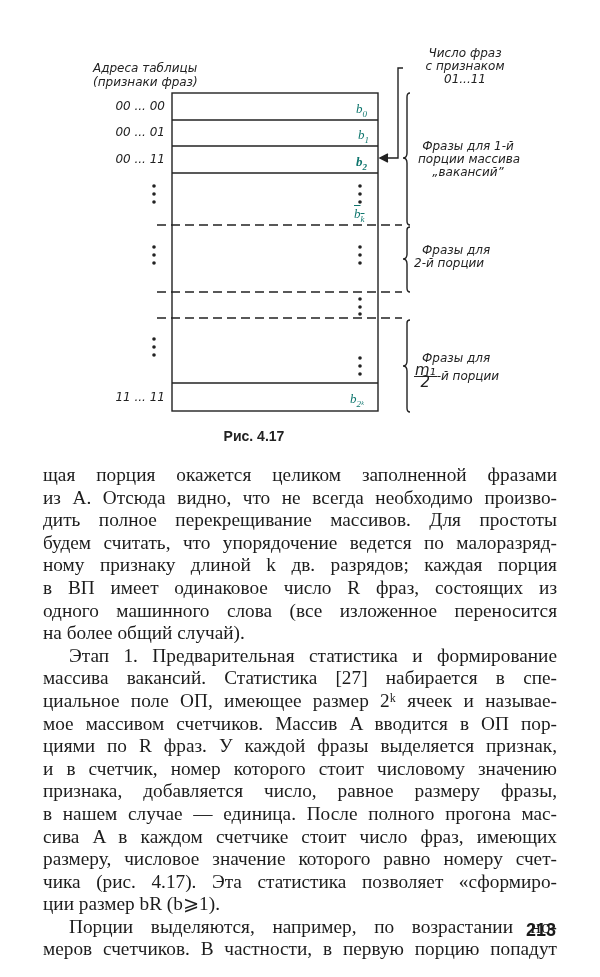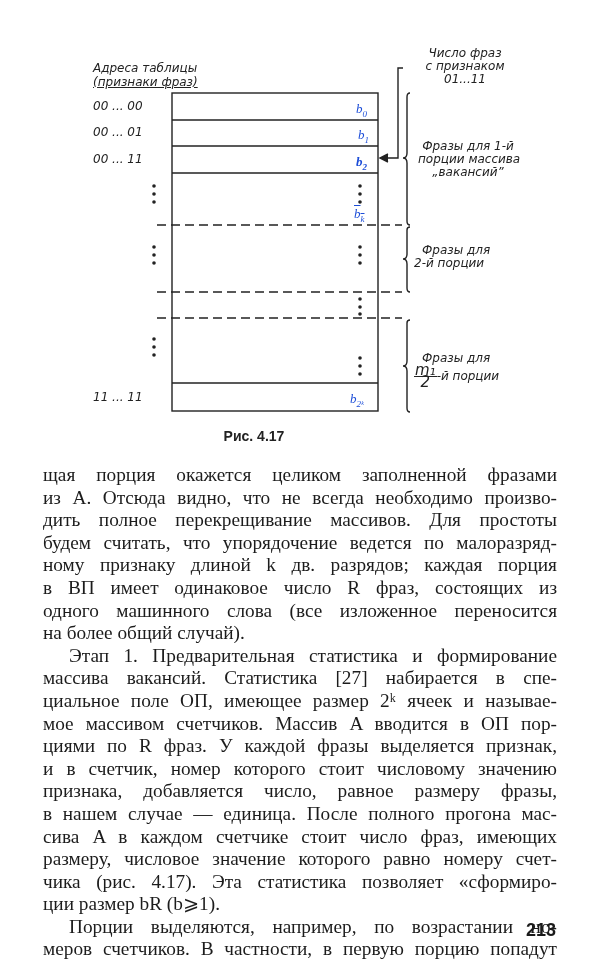--- a/index.html
+++ b/index.html
@@ -1,20 +1,20 @@
 <!DOCTYPE html>
 <html><head>
 <meta charset="utf-8">
 <style>
   html, body { margin: 0; padding: 0; background: #ffffff; }
   body { width: 600px; height: 977px; position: relative; overflow: hidden; color: #1a1a1a; font-family: "Liberation Serif", serif; }
   .fig { position: absolute; left: 0; top: 0; width: 600px; height: 460px; }
   .lbl { position: absolute; font-family: "DejaVu Sans", sans-serif; font-style: italic; font-size: 12px; line-height: 13px; color: #222; white-space: nowrap; }
-  .addr { position: absolute; font-family: "DejaVu Sans", sans-serif; font-style: italic; font-size: 12px; color: #222; white-space: nowrap; text-align: left; width: 72px; }
-  .bsym { position: absolute; font-family: "Liberation Serif", serif; font-style: italic; font-size: 13px; color: #1d4ed8; }
+  .addr { position: absolute; font-family: "DejaVu Sans", sans-serif; font-style: italic; font-size: 12px; color: #222; white-space: nowrap; text-align: right; width: 72px; }
+  .bsym { position: absolute; font-family: "Liberation Serif", serif; font-style: italic; font-size: 13px; color: #0f766e; }
   .bsym sub { font-size: 9px; }
   .center { text-align: center; }
   .caption { position: absolute; left: 0; width: 508px; top: 428px; text-align: center; font-family: "Liberation Sans", sans-serif; font-weight: bold; font-size: 14px; color: #222; }
   .text { position: absolute; left: 43px; width: 514px; top: 464px; font-family: "Liberation Serif", serif; font-size: 19.3px; line-height: 22.6px; text-align: justify; color: #1c1c1c; }
   .line { display: block; text-align: justify; text-align-last: justify; height: 22.6px; white-space: nowrap; overflow: visible; }
   .line.last { text-align-last: left; }
   .pagenum { position: absolute; right: 44px; top: 920px; font-family: "Liberation Sans", sans-serif; font-weight: bold; font-size: 18px; color: #1a1a1a; }
   .frac { display: inline-block; vertical-align: middle; text-align: center; font-size: 15px; line-height: 11px; }
   .frac .num { display: block; border-bottom: 1px solid #222; padding: 0 1px; }
   .frac .den { display: block; }
@@ -66,21 +66,21 @@
       <circle cx="360" cy="299" r="1.8"></circle>
         <circle cx="360" cy="307" r="1.8"></circle>
         <circle cx="360" cy="314" r="1.8"></circle>
       <circle cx="360" cy="358" r="1.8"></circle>
         <circle cx="360" cy="366" r="1.8"></circle>
         <circle cx="360" cy="374" r="1.8"></circle>
     </g>
   </svg>
 
   <div class="lbl" style="left:93px;top:62px;">Адреса таблицы</div>
-  <div class="lbl" style="left:93px;top:76px;text-decoration:underline;">(признаки фраз)</div>
+  <div class="lbl" style="left:93px;top:76px;">(признаки фраз)</div>
 
   <div class="addr" style="left:93px;top:99px;">00 ... 00</div>
   <div class="addr" style="left:93px;top:125px;">00 ... 01</div>
   <div class="addr" style="left:93px;top:152px;">00 ... 11</div>
   <div class="addr" style="left:93px;top:390px;">11 ... 11</div>
 
   <div class="bsym" style="left:356px;top:101px;"><span>b</span><sub>0</sub></div>
   <div class="bsym" style="left:358px;top:127px;"><span>b</span><sub>1</sub></div>
   <div class="bsym" style="left:356px;top:154px;font-weight:bold;"><span>b</span><sub>2</sub></div>
   <div class="bsym" style="left:354px;top:206px;text-decoration:overline;"><span>b</span><sub>k</sub></div>

